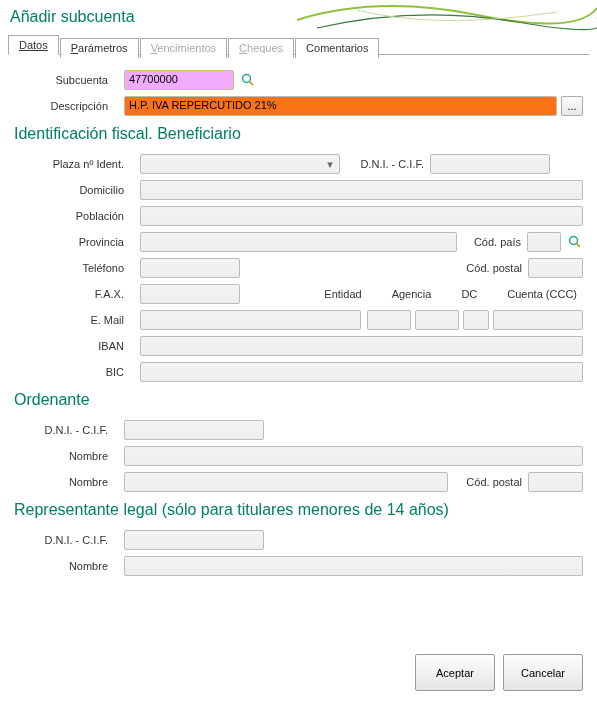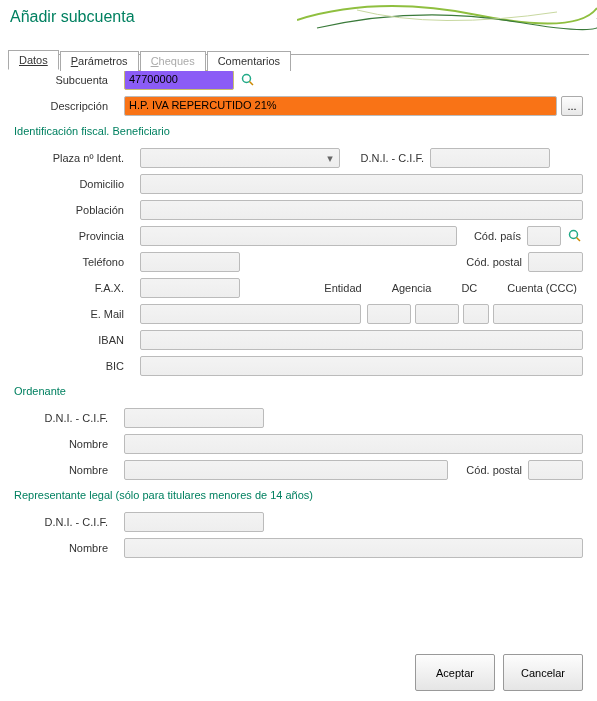--- a/index.html
+++ b/index.html
@@ -1,31 +1,31 @@
 <!DOCTYPE html>
 <html><head>
 <meta charset="utf-8">
 <style>
   * { box-sizing: border-box; font-family: Tahoma, Arial, sans-serif; font-size: 11px; }
   body { margin: 0; padding: 0; background: #fff; width: 597px; height: 701px; position: relative; }
   .header { height: 34px; position: relative; padding-left: 10px; display: flex; align-items: center; }
   .header-title { color: #008060; font-size: 16px; font-weight: normal; }
   .swoosh { position: absolute; right: 0; top: 0; width: 300px; height: 34px; pointer-events: none; }
   .tabs { display: flex; border-bottom: 1px solid #aaa; margin: 0 8px; height: 21px; }
-  .tab { padding: 3px 10px 2px; border: 1px solid #aaa; border-bottom: none; margin-right: 1px; background: #fff; cursor: pointer; position: relative; top: 17px; color: #333; }
-  .tab.active { border-bottom: 1px solid #fff; top: 16px; }
+  .tab { padding: 3px 10px 2px; border: 1px solid #aaa; border-bottom: none; margin-right: 1px; background: #fff; cursor: pointer; position: relative; top: 4px; color: #333; }
+  .tab.active { border-bottom: 1px solid #fff; top: 1px; }
   .tab.disabled { color: #aaa; }
   .tab .ul { text-decoration: underline; }
   .panel { padding: 14px 14px 10px; }
   .row { display: flex; align-items: center; margin-bottom: 4px; min-height: 22px; }
   .label { width: 110px; text-align: right; padding-right: 16px; color: #333; flex-shrink: 0; }
   .input { height: 20px; border: 1px solid #bbb; border-radius: 2px; background: linear-gradient(#f3f3f3,#eee); padding: 2px 4px; }
-  .input.yellow { background: #8b5cf6; border-color: #c8c070; }
+  .input.yellow { background: #f0abfc; border-color: #c8c070; }
   .input.white { background: #f97316; }
-  .fieldset-title { color: #008060; margin: 8px 0 10px 0; font-size: 11px; }
+  .fieldset-title { color: #008060; margin: 8px 0 10px 0; font-size: 16px; }
   .mag { width: 16px; height: 16px; display: inline-flex; align-items: center; justify-content: center; margin-left: 6px; cursor: pointer; }
   .ellipsis-btn { width: 22px; height: 20px; border: 1px solid #aaa; border-radius: 2px; background: linear-gradient(#fdfdfd,#e8e8e8); margin-left: 4px; cursor: pointer; display:flex; align-items:center; justify-content:center; }
   .dropdown-btn { width: 18px; height: 18px; display:flex; align-items:center; justify-content:center; color:#666; }
   .combo { display:flex; align-items:center; border:1px solid #bbb; border-radius:2px; background: linear-gradient(#f3f3f3,#eee); height:20px; }
   .combo .combo-text { flex:1; padding:0 4px; }
   .sub-label { color:#333; padding: 0 6px; text-align:right; }
   .buttons { position:absolute; bottom:10px; right:14px; display:flex; gap:8px; }
   .btn { width:80px; height:37px; border:1px solid #999; border-radius:2px; background:linear-gradient(#fdfdfd,#e5e5e5); cursor:pointer; display:flex; align-items:center; justify-content:center; }
   .flex1 { flex:1; }
 </style>
@@ -37,20 +37,21 @@
   <svg class="swoosh" viewBox="0 0 300 34" preserveAspectRatio="none">
     <path d="M0 20 Q 80 -5 180 15 T 300 8" stroke="#8fbf3f" stroke-width="2" fill="none"></path>
     <path d="M20 28 Q 120 5 220 22 T 300 18" stroke="#3a7a3a" stroke-width="1.2" fill="none"></path>
     <path d="M60 10 Q 140 30 260 12" stroke="#c8d8a0" stroke-width="1" fill="none"></path>
   </svg>
 </div>
 
 <div class="tabs">
   <div class="tab active"><span class="ul">Datos</span></div>
   <div class="tab"><span class="ul">P</span><span>arámetros</span></div>
+  <div class="tab disabled"><span class="ul">V</span><span>encimientos</span></div>
   <div class="tab disabled"><span class="ul">C</span><span>heques</span></div>
   <div class="tab"><span>Comentarios</span></div>
 </div>
 
 <div class="panel">
 
   <div class="row">
     <div class="label">Subcuenta</div>
     <div class="input yellow" style="width:110px">47700000</div>
     <div class="mag">

